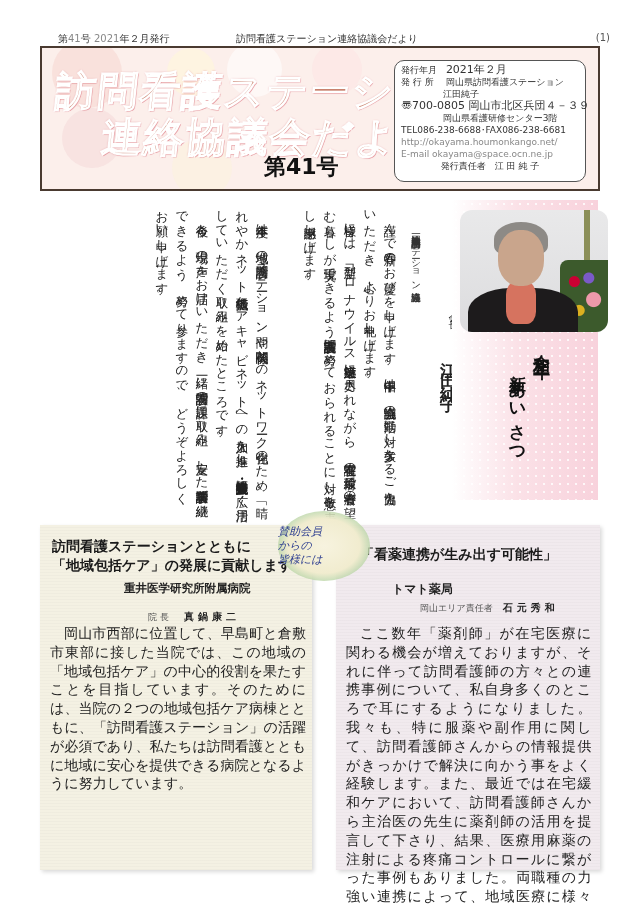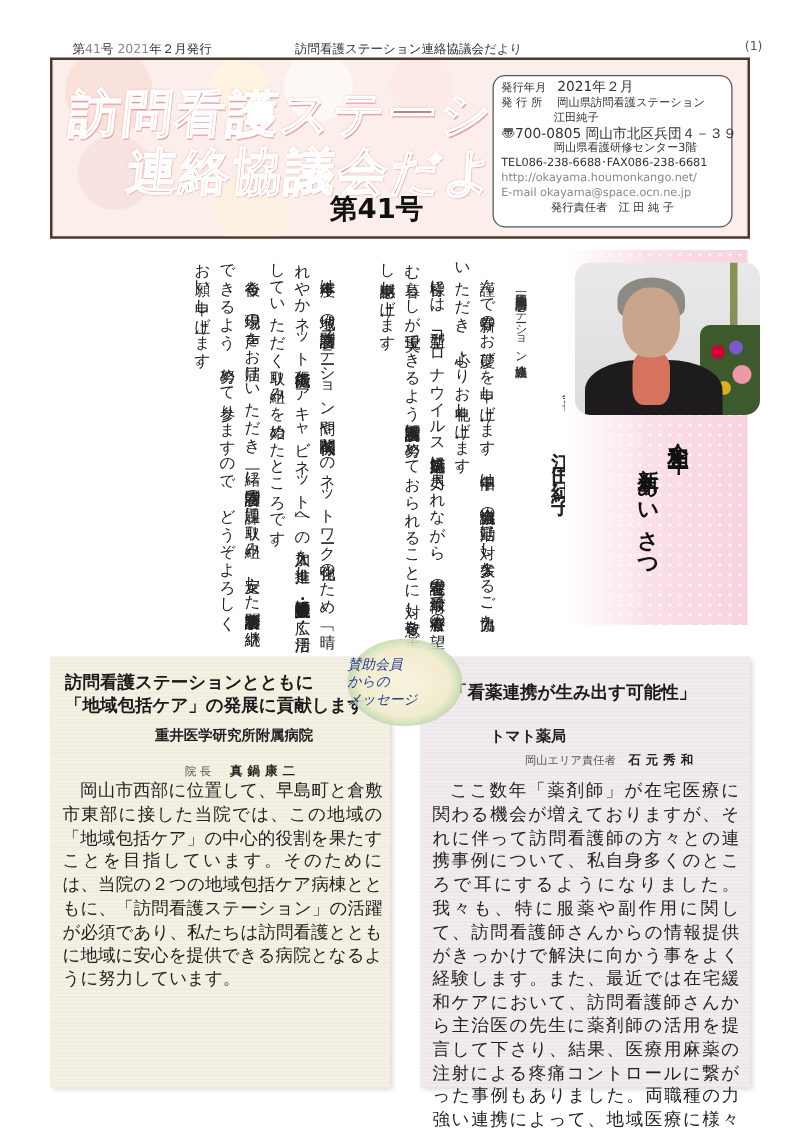--- a/index.html
+++ b/index.html
@@ -152,21 +152,21 @@
     <div class="person"><span class="role">院長</span><span class="name">真鍋康二</span></div>
     <div class="body">
       <p>岡山市西部に位置して、早島町と倉敷市東部に接した当院では、この地域の「地域包括ケア」の中心的役割を果たすことを目指しています。そのためには、当院の２つの地域包括ケア病棟とともに、「訪問看護ステーション」の活躍が必須であり、私たちは訪問看護とともに地域に安心を提供できる病院となるように努力しています。</p>
     </div>
   </div>
 
   <div class="badge">
     <div class="txt">
       <span>賛助会員</span><br>
       <span>からの</span><br>
-      <span>メッセージ</span>
+      <span>皆様には</span>
     </div>
   </div>
 
   <div class="card card-right">
     <h2>「看薬連携が生み出す可能性」</h2>
     <div class="org">トマト薬局</div>
     <div class="person"><span class="role">岡山エリア責任者</span><span class="name">石元秀和</span></div>
     <div class="body">
       <p>ここ数年「薬剤師」が在宅医療に関わる機会が増えておりますが、それに伴って訪問看護師の方々との連携事例について、私自身多くのところで耳にするようになりました。我々も、特に服薬や副作用に関して、訪問看護師さんからの情報提供がきっかけで解決に向かう事をよく経験します。また、最近では在宅緩和ケアにおいて、訪問看護師さんから主治医の先生に薬剤師の活用を提言して下さり、結果、医療用麻薬の注射による疼痛コントロールに繋がった事例もありました。両職種の力強い連携によって、地域医療に様々な可能性を生み出すことが出来ると思っています。今後ともよろしくお願いいたします。</p>
     </div>

